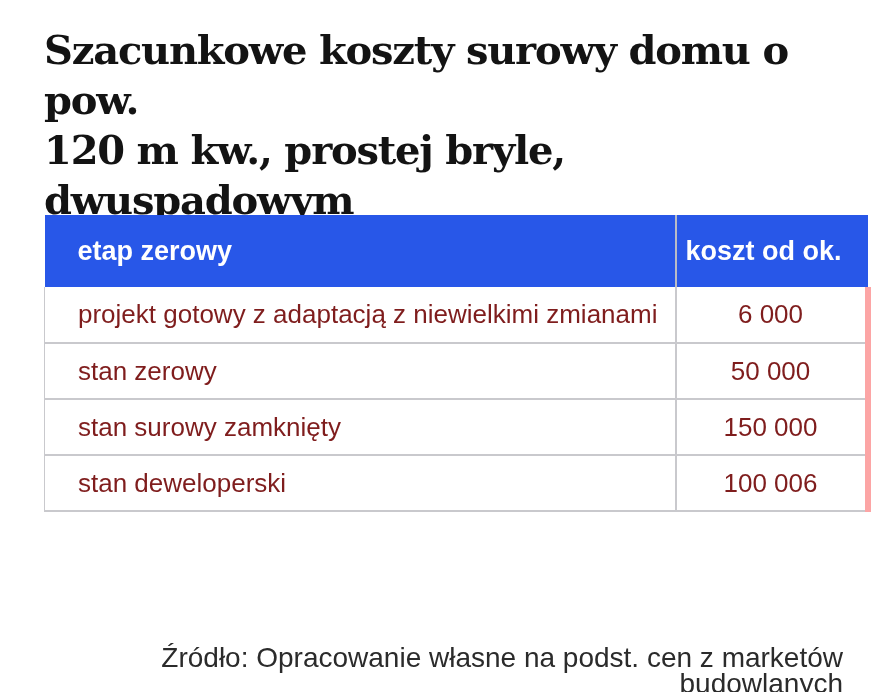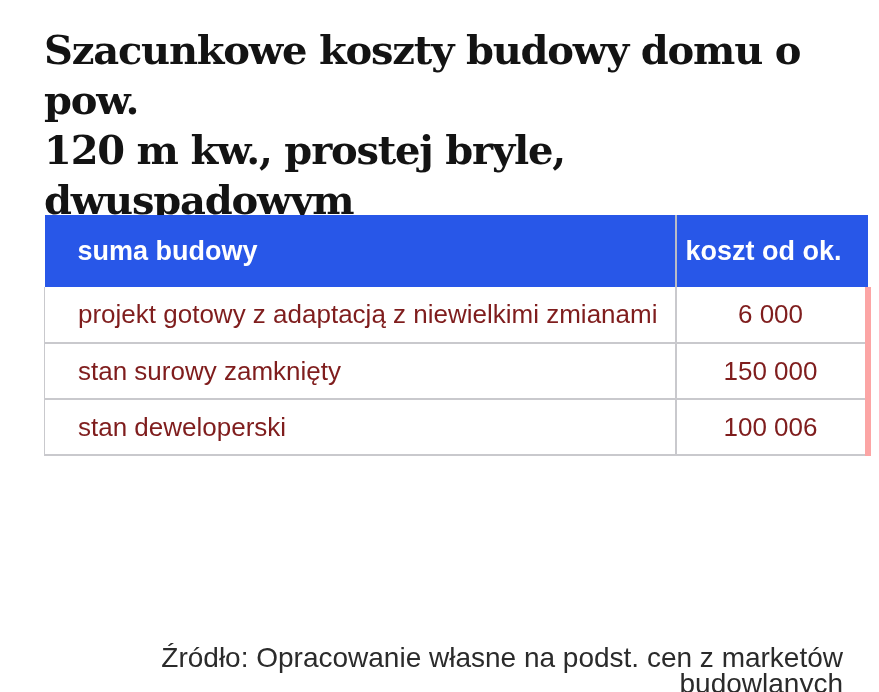--- a/index.html
+++ b/index.html
@@ -71,36 +71,40 @@
     color: #2b2b2b;
     text-align: right;
   }
 </style>
 </head>
 <body>
 
 <div class="page">
 
   <h1 class="title">
-    <span class="line">Szacunkowe koszty budowy domu o pow.</span>
+    <span class="line">Szacunkowe koszty surowy domu o pow.</span>
     <span class="line">120 m kw., prostej bryle, dwuspadowym</span>
     <span class="line">dachu z poddaszem użytkowym.</span>
   </h1>
 
   <table class="cost-table">
     <thead>
       <tr>
-        <th class="col-stage">suma budowy</th>
+        <th class="col-stage">etap zerowy</th>
         <th class="col-cost">koszt od ok.</th>
       </tr>
     </thead>
     <tbody>
       <tr>
         <td class="stage">projekt gotowy z adaptacją z niewielkimi zmianami</td>
         <td class="cost">6 000</td>
+      </tr>
+      <tr>
+        <td class="stage">stan zerowy</td>
+        <td class="cost">50 000</td>
       </tr>
       <tr>
         <td class="stage">stan surowy zamknięty</td>
         <td class="cost">150 000</td>
       </tr>
       <tr>
         <td class="stage">stan deweloperski</td>
         <td class="cost">100 006</td>
       </tr>
     </tbody>

